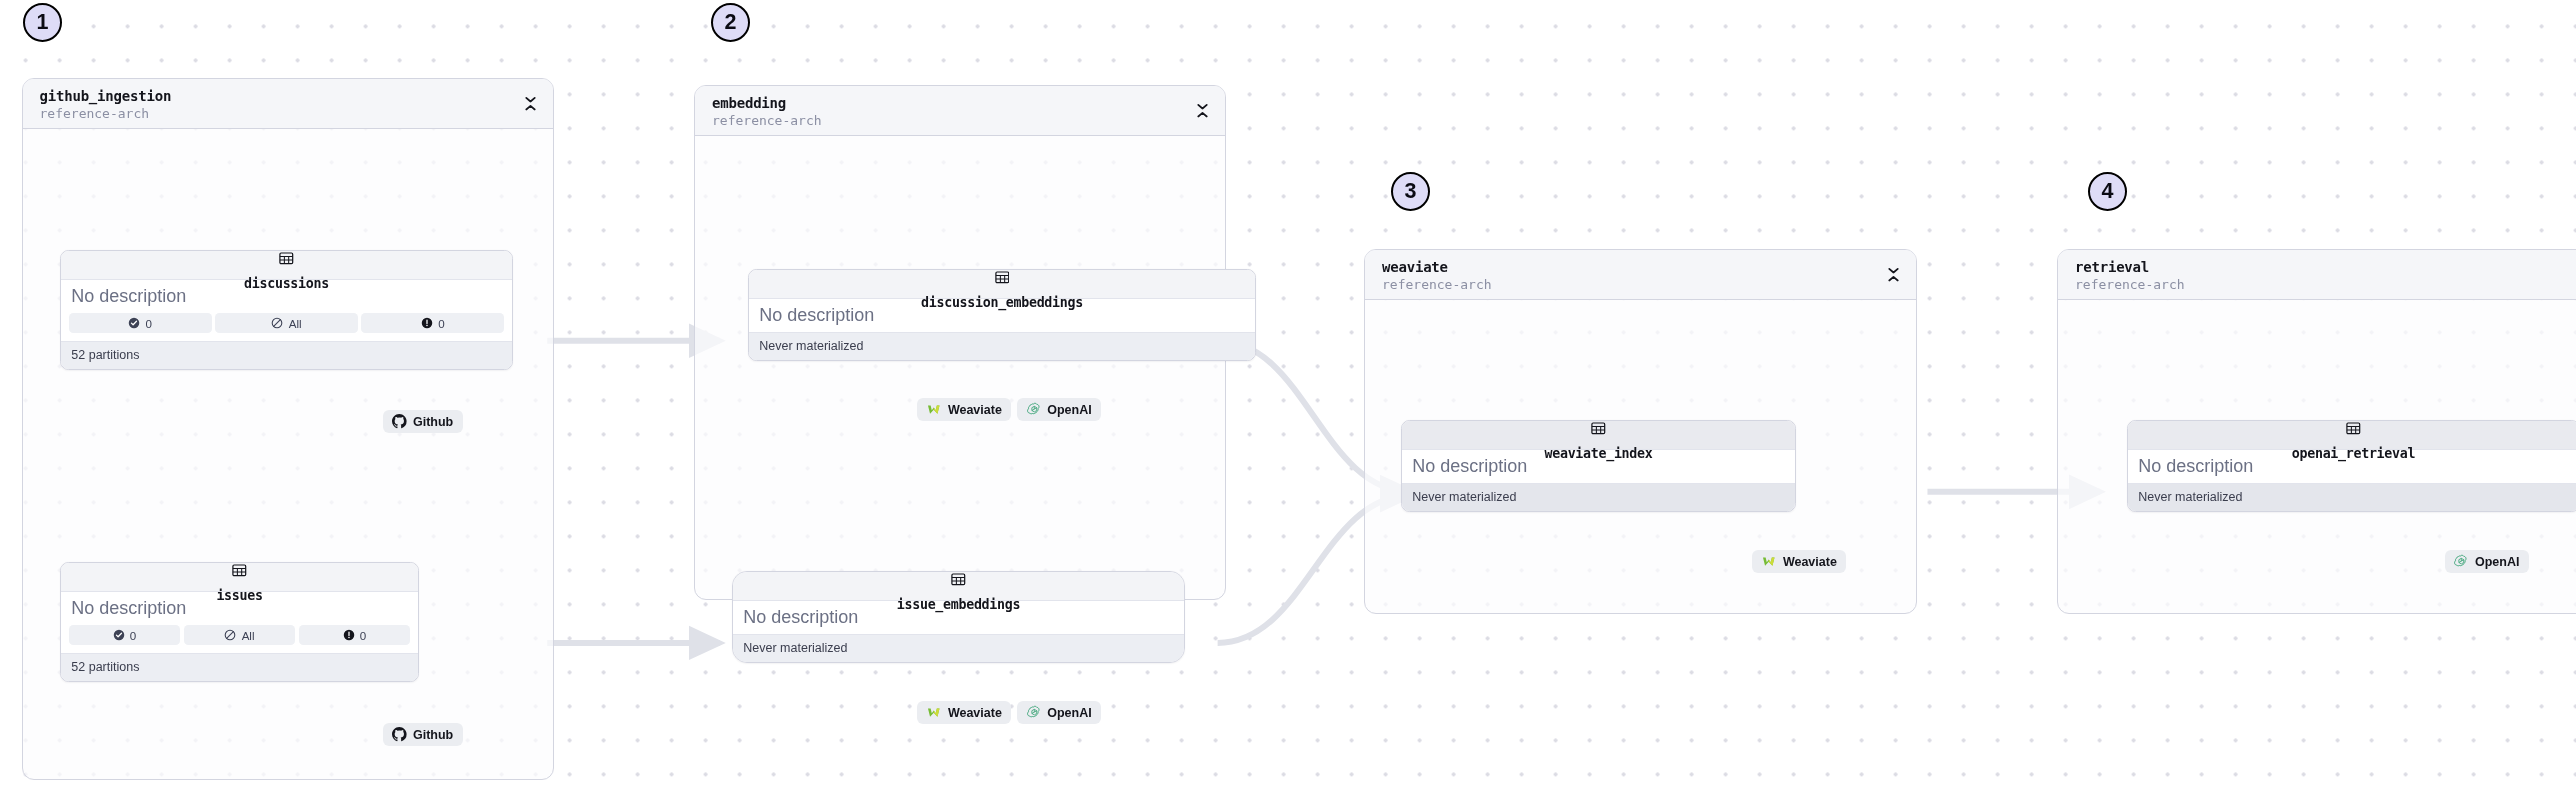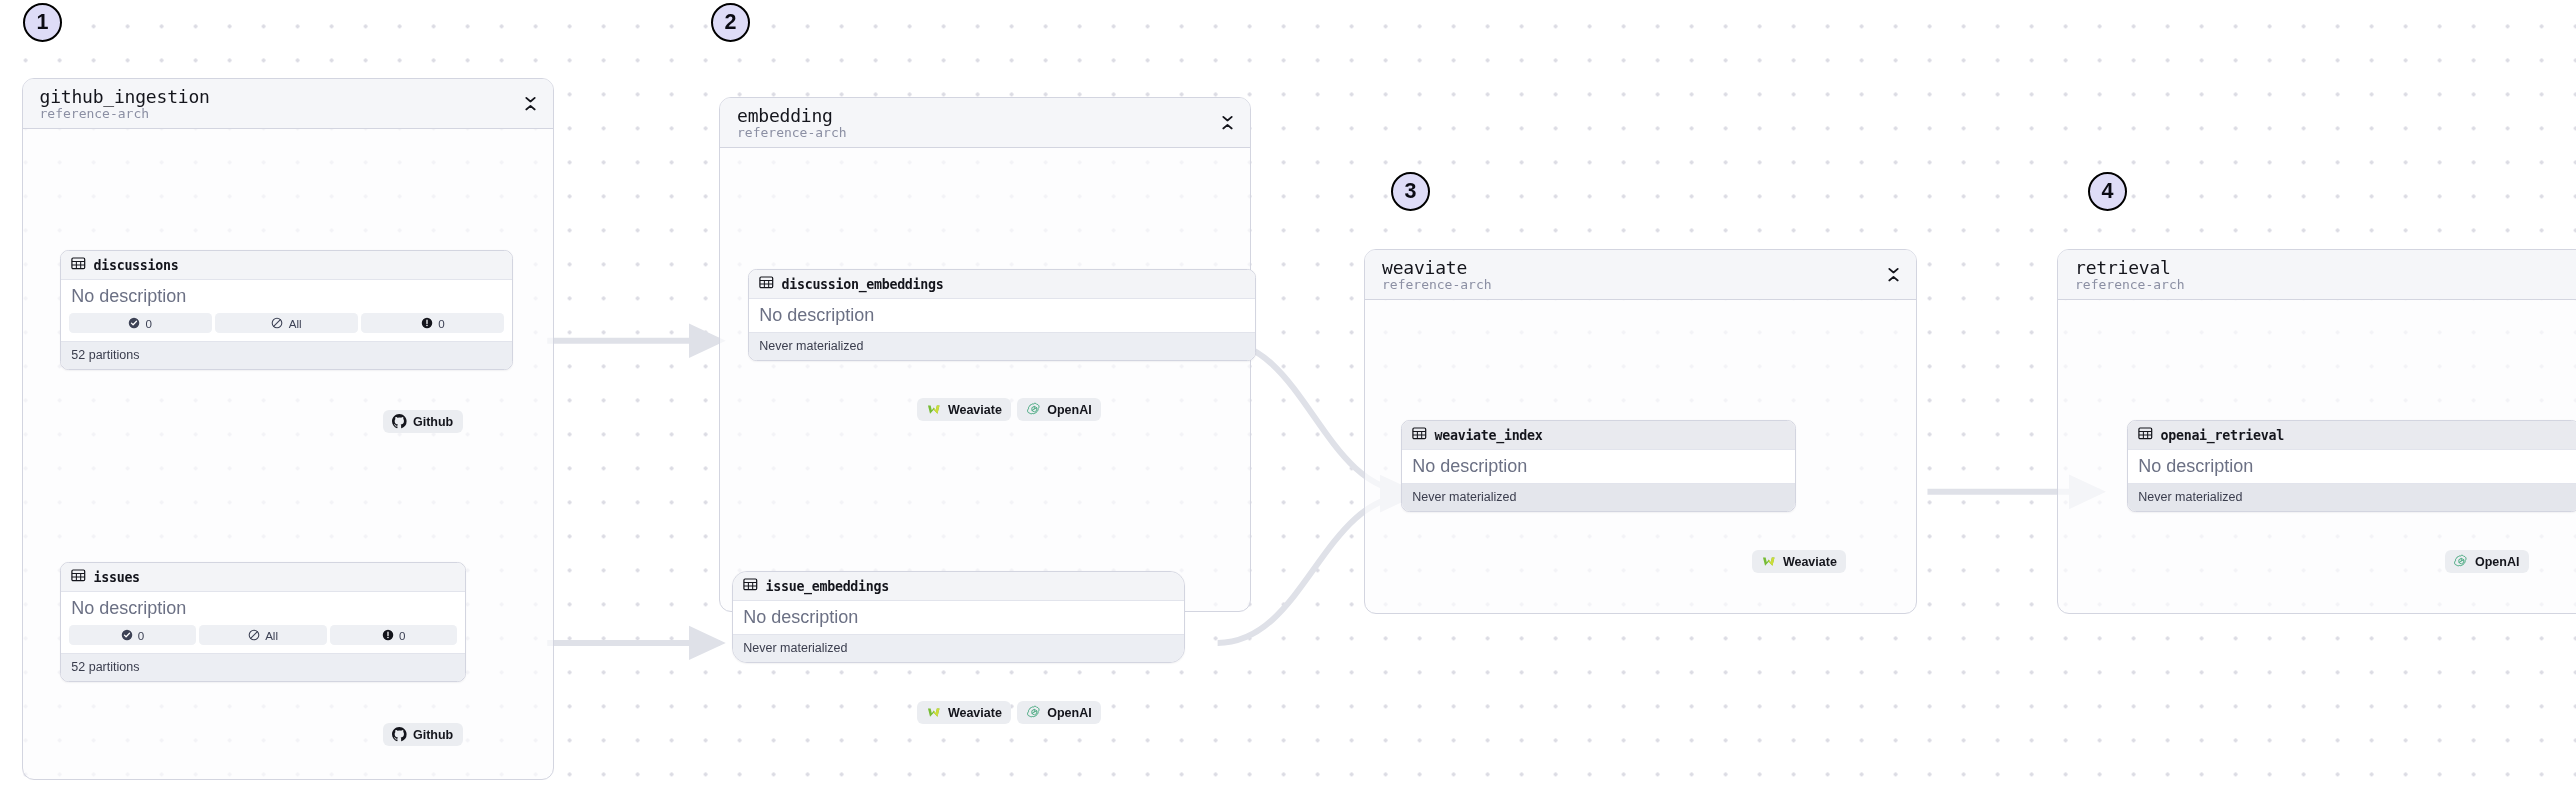--- a/index.html
+++ b/index.html
@@ -42,22 +42,22 @@
     position: relative;
     height: 50px;
     background: #f5f6f9;
     border-bottom: 1.3px solid #d3d5e0;
     border-radius: 10.3px 10.3px 0 0;
     padding: 7.7px 0 0 17px;
     box-sizing: border-box;
   }
   .group-title {
     font-family: "DejaVu Sans Mono", monospace;
-    font-size: 18px;
-    font-weight: 400;
+    font-size: 14px;
+    font-weight: 700;
     color: #14151c;
     letter-spacing: -0.2px;
     line-height: 19px;
     white-space: nowrap;
   }
   .group-sub {
     font-family: "DejaVu Sans Mono", monospace;
     font-size: 13px;
     color: #8b8fa3;
     line-height: 14.6px;
@@ -110,20 +110,21 @@
   }
   .asset-head {
     display: flex;
     align-items: center;
     gap: 7.7px;
     height: 29px;
     padding: 0 10.3px;
     background: #f3f4f7;
     border-bottom: 0.9px solid #e2e4ec;
     box-sizing: border-box;
+    flex-direction: column;
   }
   .asset.selected .asset-head { background: #e9eaef; }
   .asset-name {
     font-family: "DejaVu Sans Mono", monospace;
     font-size: 13.3px;
     font-weight: 700;
     color: #14151c;
     letter-spacing: -0.3px;
     white-space: nowrap;
   }
@@ -276,21 +277,21 @@
     <div class="tag">
       <span class="gi">
         <svg width="14.6" height="14.6" viewBox="0 0 16 16">
             <path fill="#14151c" d="M8 0C3.58 0 0 3.58 0 8c0 3.54 2.29 6.53 5.47 7.59.4.07.55-.17.55-.38 0-.19-.01-.82-.01-1.49-2.01.37-2.53-.49-2.69-.94-.09-.23-.48-.94-.82-1.13-.28-.15-.68-.52-.01-.53.63-.01 1.08.58 1.23.82.72 1.21 1.87.87 2.33.66.07-.52.28-.87.51-1.07-1.78-.2-3.64-.89-3.64-3.95 0-.87.31-1.59.82-2.15-.08-.2-.36-1.02.08-2.12 0 0 .67-.21 2.2.82a7.4 7.4 0 0 1 2-.27c.68 0 1.36.09 2 .27 1.53-1.04 2.2-.82 2.2-.82.44 1.1.16 1.92.08 2.12.51.56.82 1.27.82 2.15 0 3.07-1.87 3.75-3.65 3.95.29.25.54.73.54 1.48 0 1.07-.01 1.93-.01 2.2 0 .21.15.46.55.38A8.01 8.01 0 0 0 16 8c0-4.42-3.58-8-8-8z"></path>
           </svg>
       </span>
       <span>Github</span>
     </div>
   </div>
 
-  <div class="asset" style="left:60px; top:562px; width:406px;">
+  <div class="asset" style="left:60px; top:562px; width:359px;">
     <div class="asset-head">
       <span>
         <svg width="14.6" height="14.6" viewBox="0 0 16 16">
             <rect x="1" y="2.2" width="14" height="11.6" rx="1.3" stroke="#14151c" stroke-width="1.35" fill="none"></rect>
             <path d="M1 6.1 H15 M1 9.9 H15 M5.9 6.1 V13.8 M10.6 6.1 V13.8" stroke="#14151c" stroke-width="1.15"></path>
           </svg>
       </span>
       <span class="asset-name">issues</span>
     </div>
     <div class="asset-desc">No description</div>
@@ -324,21 +325,21 @@
     <div class="tag">
       <span class="gi">
         <svg width="14.6" height="14.6" viewBox="0 0 16 16">
             <path fill="#14151c" d="M8 0C3.58 0 0 3.58 0 8c0 3.54 2.29 6.53 5.47 7.59.4.07.55-.17.55-.38 0-.19-.01-.82-.01-1.49-2.01.37-2.53-.49-2.69-.94-.09-.23-.48-.94-.82-1.13-.28-.15-.68-.52-.01-.53.63-.01 1.08.58 1.23.82.72 1.21 1.87.87 2.33.66.07-.52.28-.87.51-1.07-1.78-.2-3.64-.89-3.64-3.95 0-.87.31-1.59.82-2.15-.08-.2-.36-1.02.08-2.12 0 0 .67-.21 2.2.82a7.4 7.4 0 0 1 2-.27c.68 0 1.36.09 2 .27 1.53-1.04 2.2-.82 2.2-.82.44 1.1.16 1.92.08 2.12.51.56.82 1.27.82 2.15 0 3.07-1.87 3.75-3.65 3.95.29.25.54.73.54 1.48 0 1.07-.01 1.93-.01 2.2 0 .21.15.46.55.38A8.01 8.01 0 0 0 16 8c0-4.42-3.58-8-8-8z"></path>
           </svg>
       </span>
       <span>Github</span>
     </div>
   </div>
 
-  <div class="group" style="left:694px; top:97px; width:532px; height:515px;margin-left:25px;">
+  <div class="group" style="left:694px; top:85px; width:532px; height:515px;">
     <div class="group-head">
       <div class="group-title">embedding</div>
       <div class="group-sub">reference-arch</div>
       <div class="group-collapse">
         <svg width="11" height="6" viewBox="0 0 13 7">
             <path d="M1.5 1.3 L6.5 5.6 L11.5 1.3" stroke="#14151c" stroke-width="2.1" fill="none" stroke-linecap="round" stroke-linejoin="round"></path>
           </svg>
         <svg width="11" height="6" viewBox="0 0 13 7">
             <path d="M1.5 5.6 L6.5 1.3 L11.5 5.6" stroke="#14151c" stroke-width="2.1" fill="none" stroke-linecap="round" stroke-linejoin="round"></path>
           </svg>

